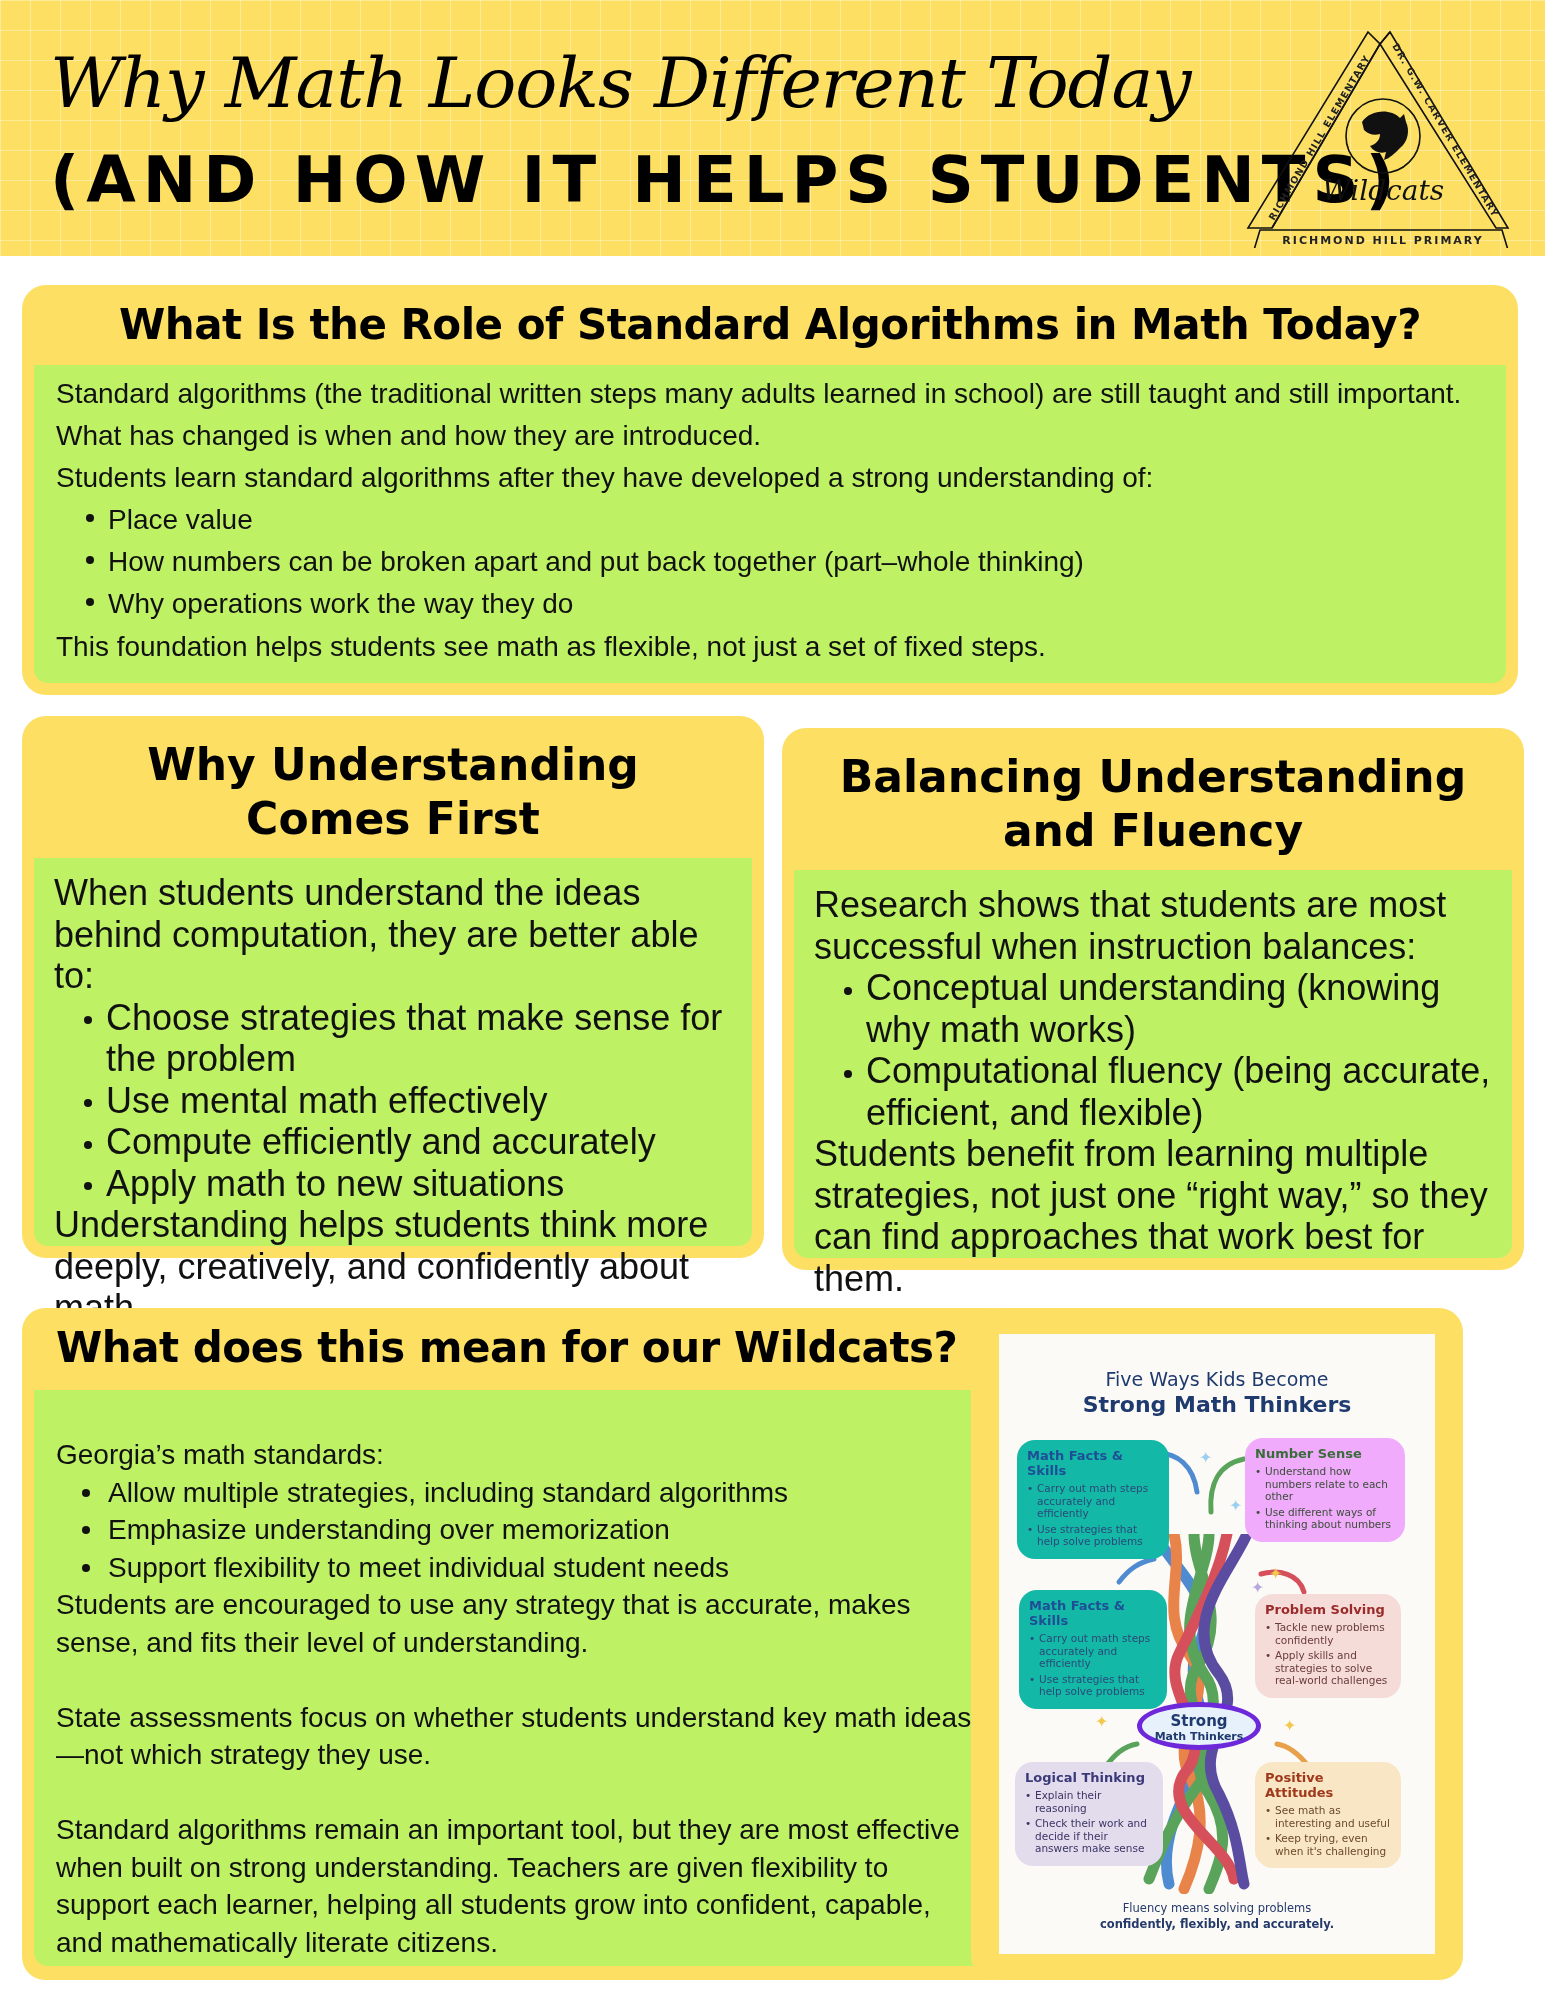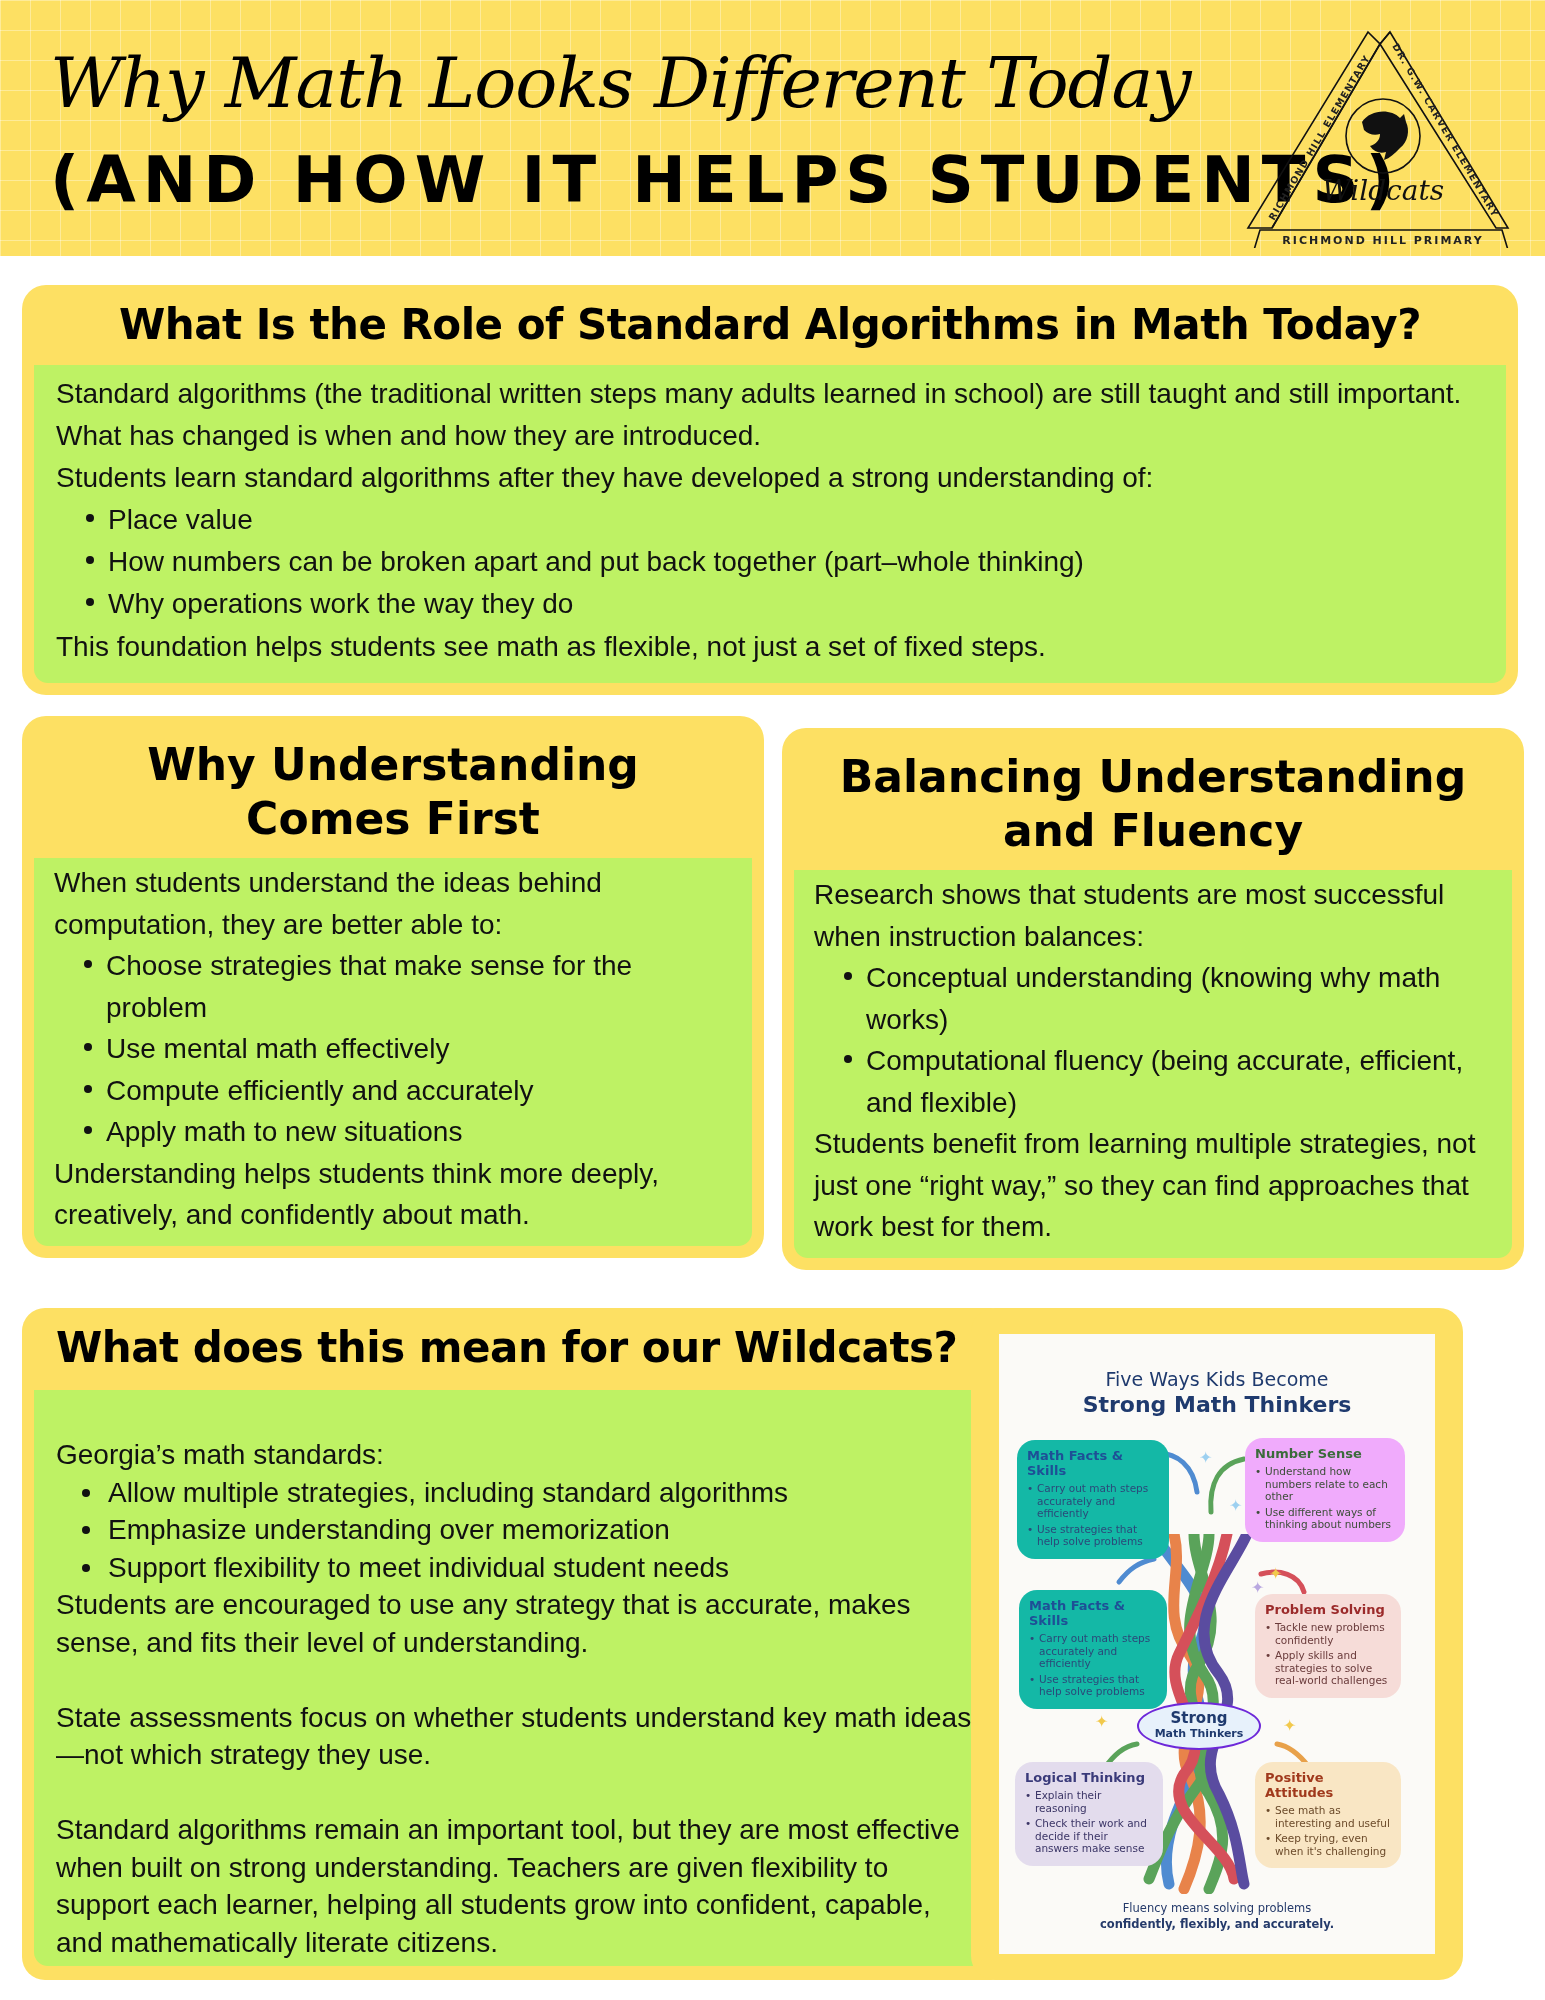--- a/index.html
+++ b/index.html
@@ -55,21 +55,21 @@
   
   #card1 { left: 22px; top: 285px; width: 1496px; height: 410px; }
   #card1 .card-title { font-size: 42px; line-height: 60px; height: 70px; letter-spacing: -0.5px; }
   #card1 .card-body { height: 318px; padding: 8px 22px; font-size: 28px; line-height: 42px; }
   #card1 .card-body .gap { margin-top: 1px; }
 
   
   #card2 { left: 22px; top: 716px; width: 742px; height: 542px; }
   #card3 { left: 782px; top: 728px; width: 742px; height: 542px; }
   #card2 .card-title, #card3 .card-title { font-size: 44px; line-height: 54px; height: 132px; padding-top: 12px; }
-  #card2 .card-body, #card3 .card-body { height: 388px; padding: 4px 20px; font-size: 28px; line-height: 41.5px; }
+  #card2 .card-body, #card3 .card-body { height: 388px; padding: 14px 20px; font-size: 36px; line-height: 41.5px; }
 
   
   #card4 { left: 22px; top: 1308px; width: 992px; height: 672px; border-radius: 23px; }
   #card4 .card-title { font-size: 42px; line-height: 60px; height: 72px; text-align: left; padding-left: 22px; letter-spacing: -0.5px; }
   #card4 .card-body { height: 576px; padding: 46px 22px 10px 22px; font-size: 28px; line-height: 37.5px; }
   #card4 .card-body li { padding-left: 52px; }
   #card4 .card-body li::before { left: 26px; }
   #card4 .spacer { height: 37.5px; }
 
   
@@ -102,21 +102,21 @@
   .b-green h4 { color: #3a6b3a; }
   .b-red { background: #f6dcd8; color: #6a3b3b; }
   .b-red h4 { color: #9b2a2a; }
   .b-purple { background: #e3dced; color: #3b3566; }
   .b-purple h4 { color: #3a3a7a; }
   .b-orange { background: #f9e6c4; color: #6b4a2a; }
   .b-orange h4 { color: #a0391c; }
 
   .center-oval {
     position: absolute; left: 138px; top: 368px; width: 124px; height: 48px;
-    border: 2px solid #6d28d9; border-radius: 50%; background: #e7f1fb;
+    border: 5px solid #6d28d9; border-radius: 50%; background: #e7f1fb;
     text-align: center; color: #1f3a6e;
   }
   .center-oval .l1 { font-size: 15px; font-weight: bold; line-height: 18px; margin-top: 5px; display: block; }
   .center-oval .l2 { font-size: 11px; font-weight: bold; line-height: 14px; display: block; }
 
   .infog-foot {
     position: absolute; left: 0; top: 566px; width: 100%; text-align: center;
     font-size: 11.5px; line-height: 16px; color: #253a6a;
   }
   .infog-foot .bold { font-weight: bold; }

